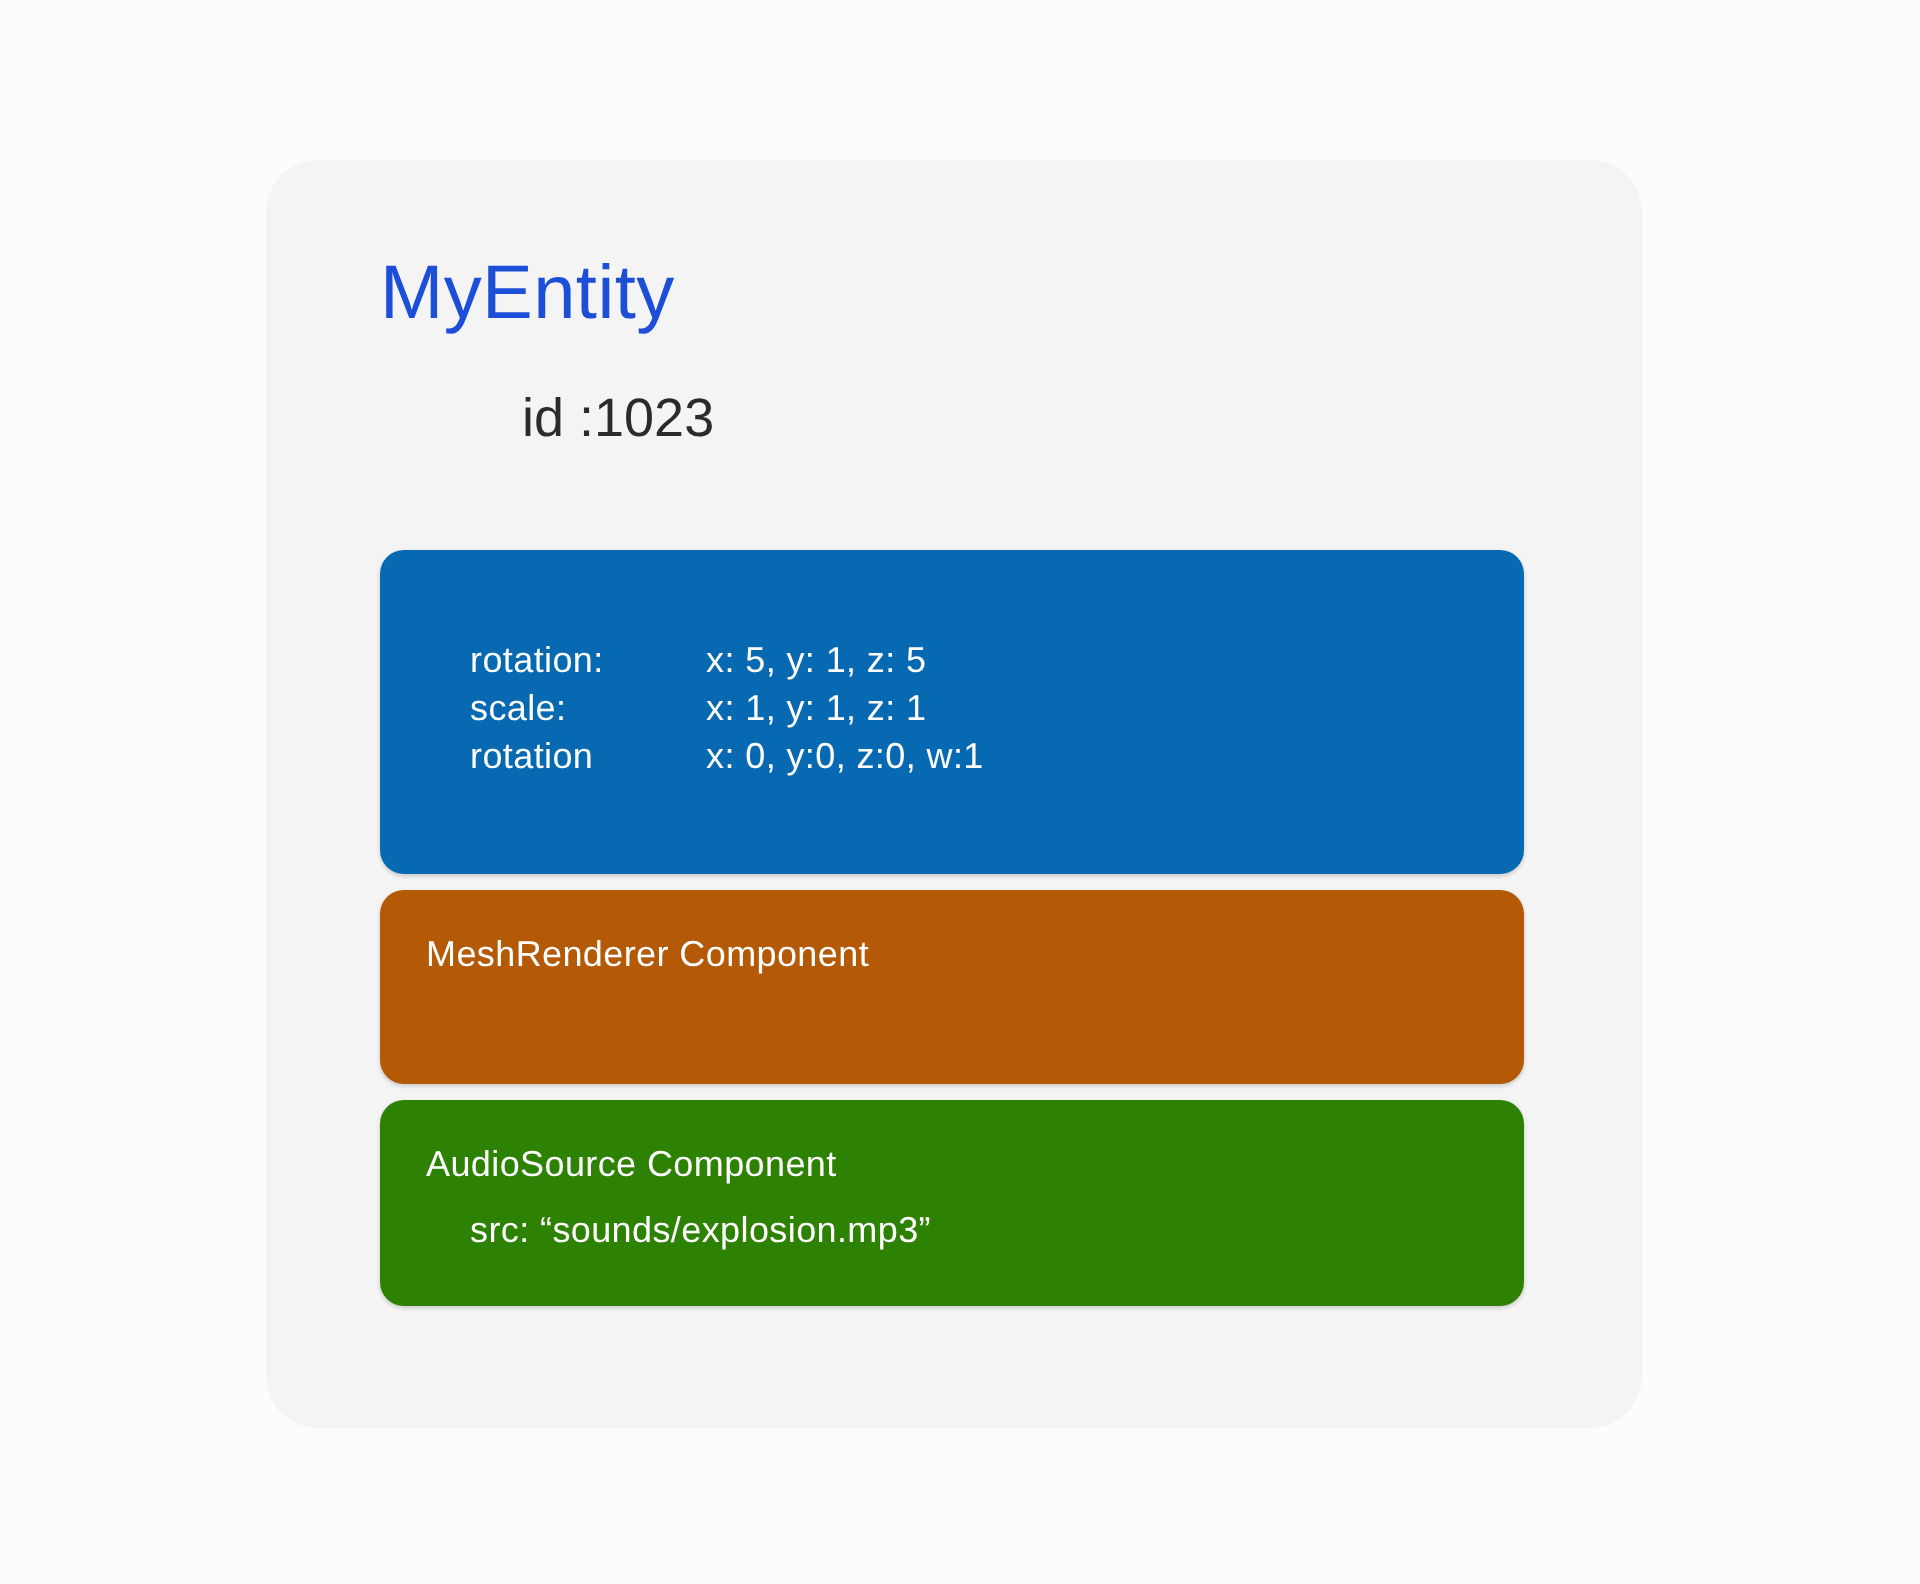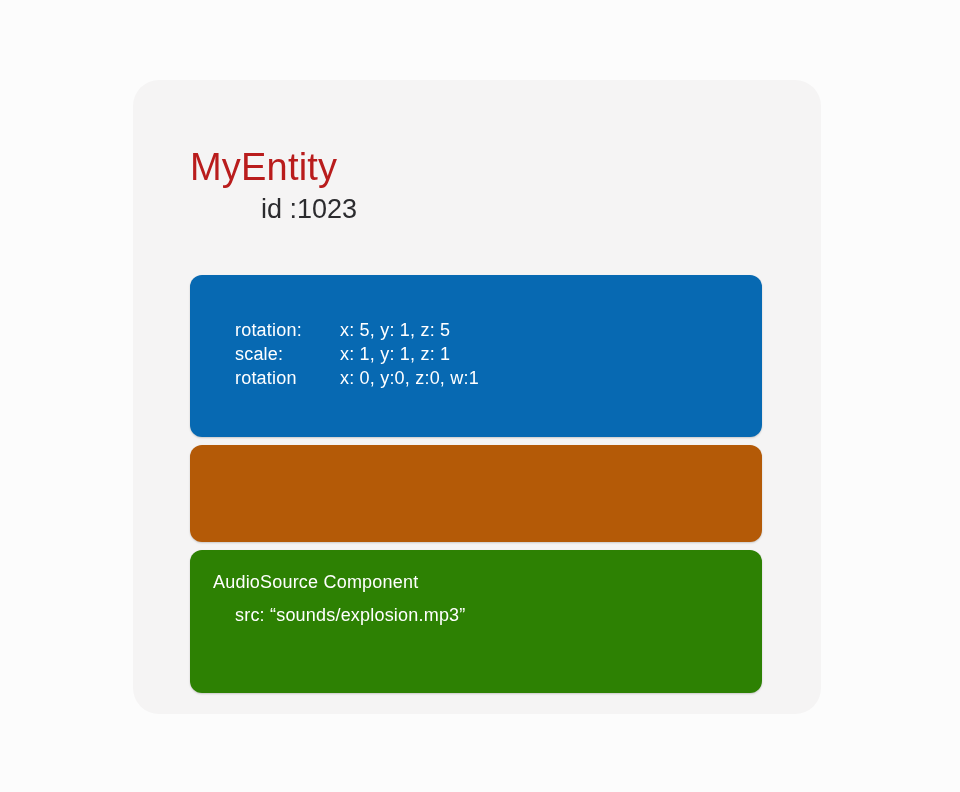--- a/index.html
+++ b/index.html
@@ -14,24 +14,24 @@
   .entity-card {
     position: absolute;
     left: 133px; top: 80px;
     width: 688px; height: 634px;
     background: #F5F4F4;
     border-radius: 26px;
   }
 
   .entity-title {
     position: absolute;
-    left: 57px; top: 64px;
+    left: 57px; top: 44px;
     font-size: 38px;
     line-height: 1.22;
-    color: #b91c1c;
+    color: #1d4ed8;
     letter-spacing: 0.2px;
   }
   .entity-id {
     position: absolute;
     left: 99px; top: 113px;
     font-size: 27px;
     line-height: 1.25;
     color: #2B2B2E;
     margin-left: 29px;
   }
@@ -47,21 +47,21 @@
 
   .component {
     width: 572px;
     border-radius: 12px;
     color: #FFFFFF;
     padding: 20px 23px 0 23px;
     box-shadow: 0 1px 2px rgba(0,0,0,0.18);
   }
   .component-transform    { height: 162px; }
   .component-meshrenderer { height: 97px;  }
-  .component-audiosource  { height: 143px; }
+  .component-audiosource  { height: 103px; }
 
   .component-title {
     font-size: 18px;
     font-weight: 400;
     line-height: 24px;
     letter-spacing: 0.2px;
   }
 
   .component-body {
     margin-left: 22px;
@@ -70,21 +70,21 @@
   .component-meshrenderer .component-body { margin-top: 22px; }
   .component-audiosource  .component-body { margin-top: 9px; }
 
   .prop-row {
     display: flex;
     font-size: 18px;
     line-height: 24px;
     letter-spacing: 0.2px;
   }
   .prop-label { width: 105px; flex: 0 0 105px; }
-  .prop-value { flex: 1; }
+  .prop-value { flex: 1; margin-left: 13px; }
   .prop-text  { font-size: 18px; line-height: 24px; letter-spacing: 0.2px; }
 </style>
 </head>
 <body>
 
 <div class="canvas">
   <div class="entity-card" style="background-color: rgb(245, 244, 244);">
 
     <div class="entity-title">MyEntity</div>
 
@@ -103,20 +103,21 @@
             <span class="prop-value">x: 1, y: 1, z: 1</span>
           </div>
           <div class="prop-row">
             <span class="prop-label">rotation</span>
             <span class="prop-value">x: 0, y:0, z:0, w:1</span>
           </div>
         </div>
       </section>
 
       <section class="component component-meshrenderer" style="background-color: rgb(180, 90, 7);">
+        <div class="component-title">MeshRenderer Component</div>
       </section>
 
       <section class="component component-audiosource" style="background-color: rgb(45, 129, 3);">
         <div class="component-title">AudioSource Component</div>
         <div class="component-body">
           <div class="prop-text">src:  “sounds/explosion.mp3”</div>
         </div>
       </section>
 
     </div>

